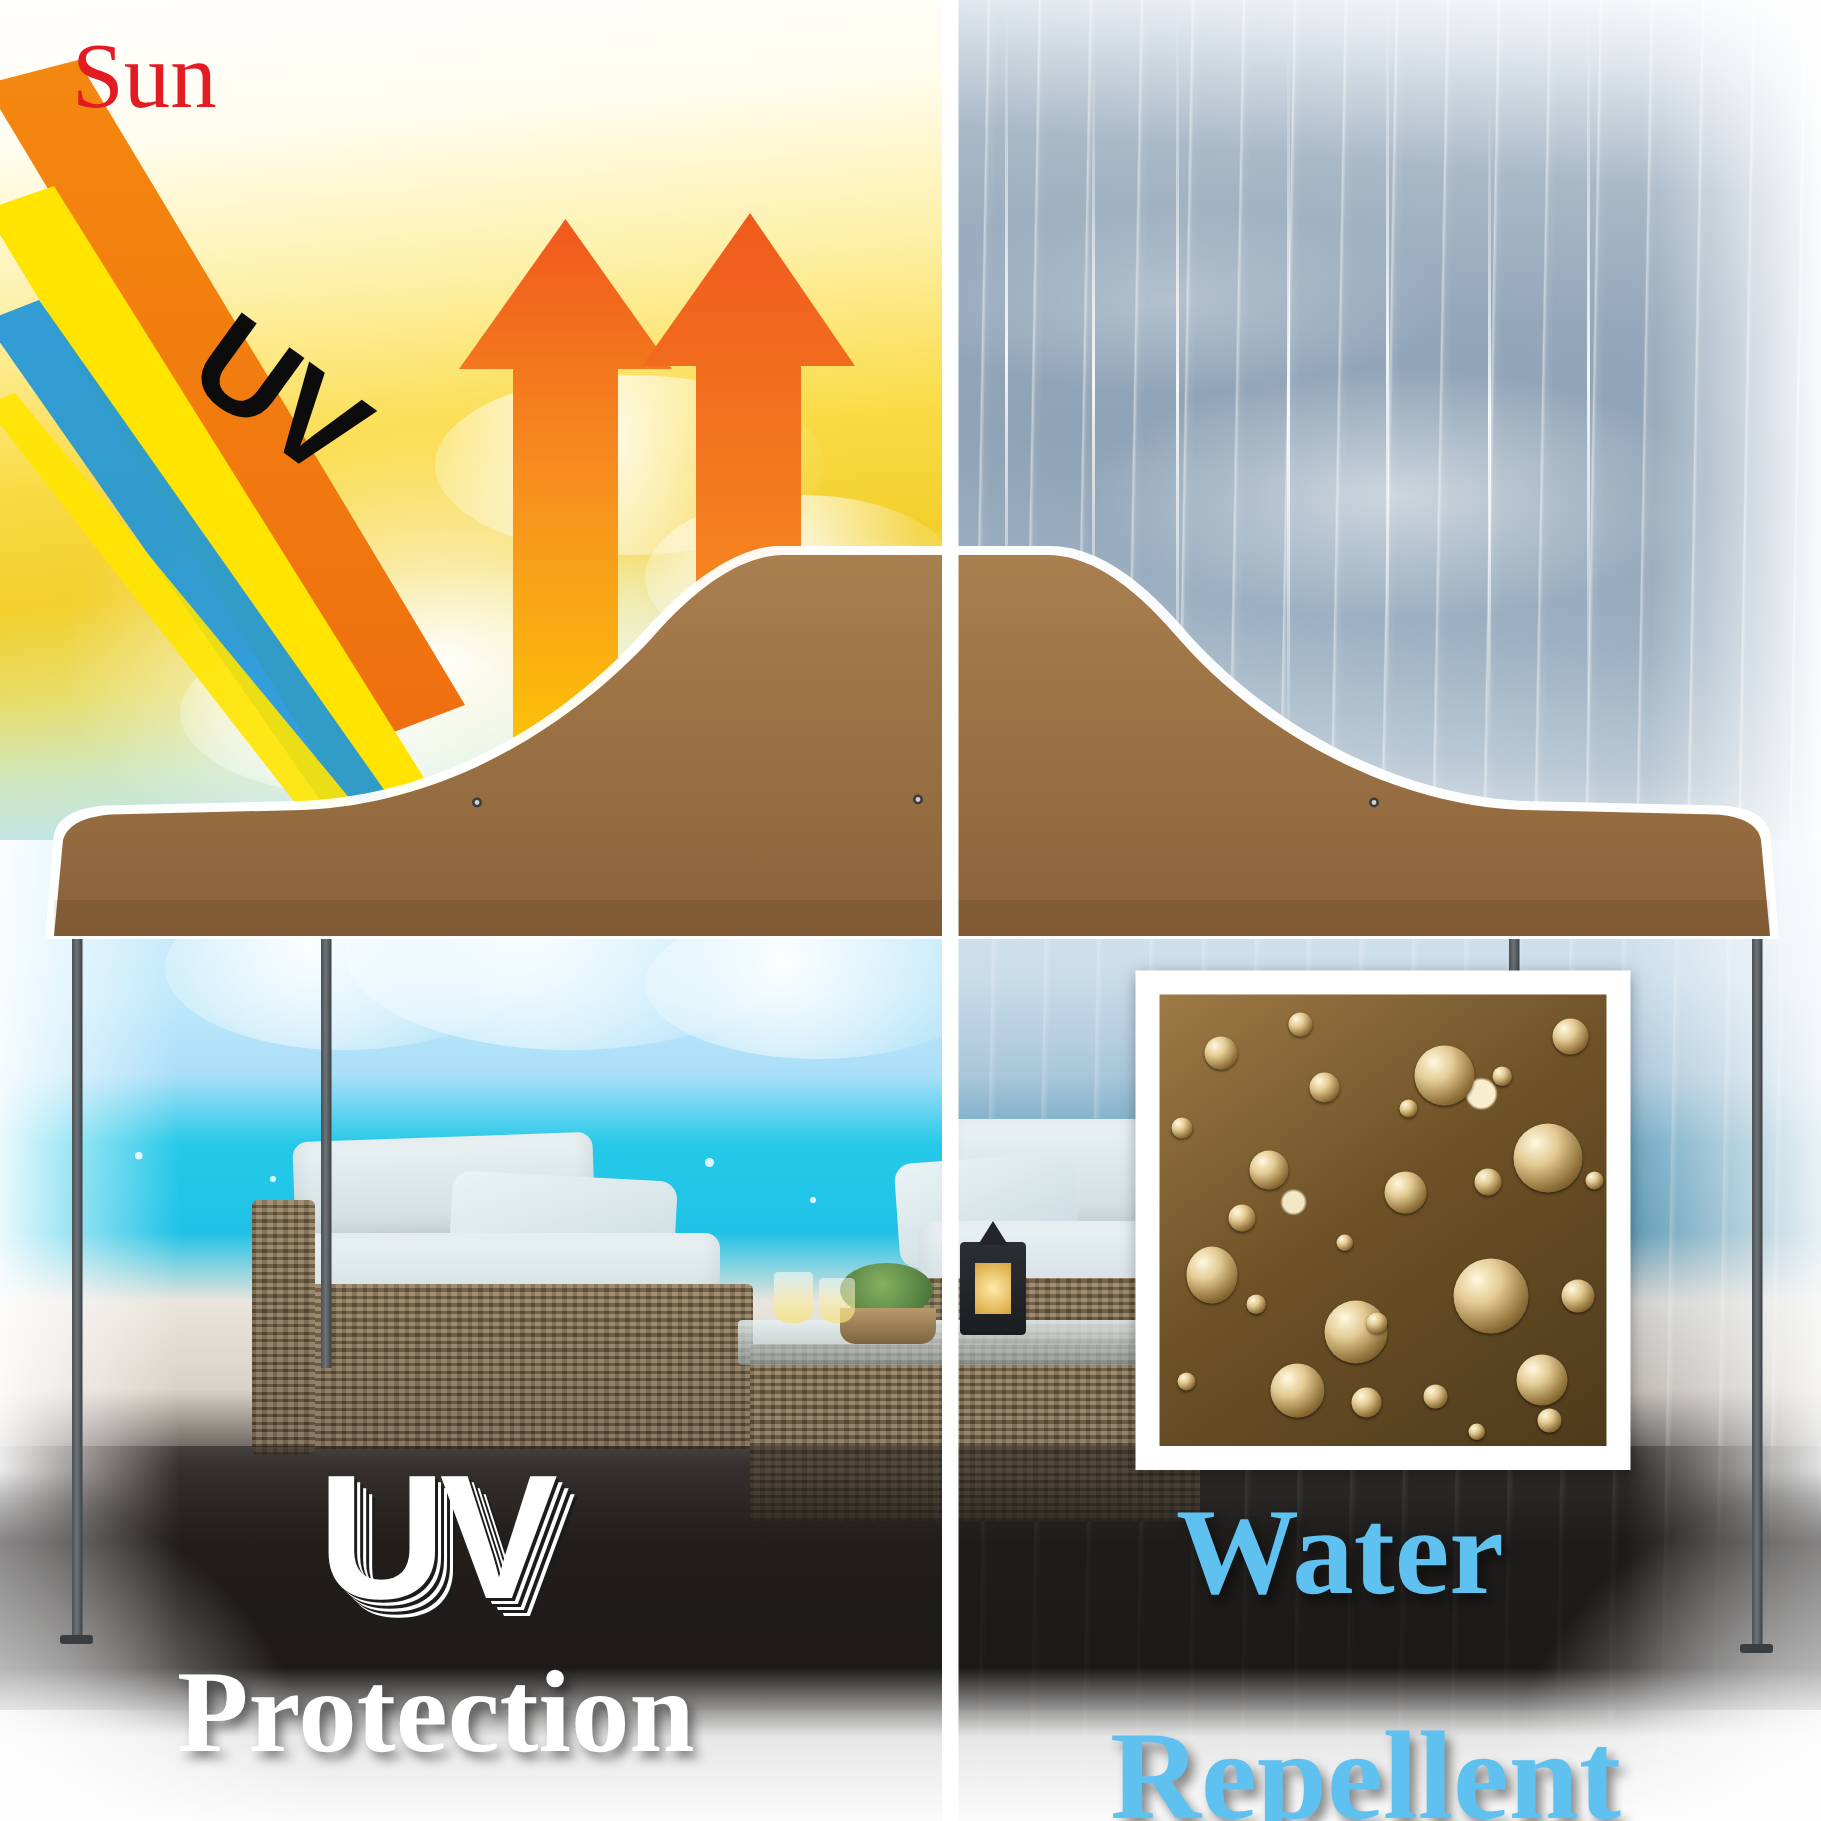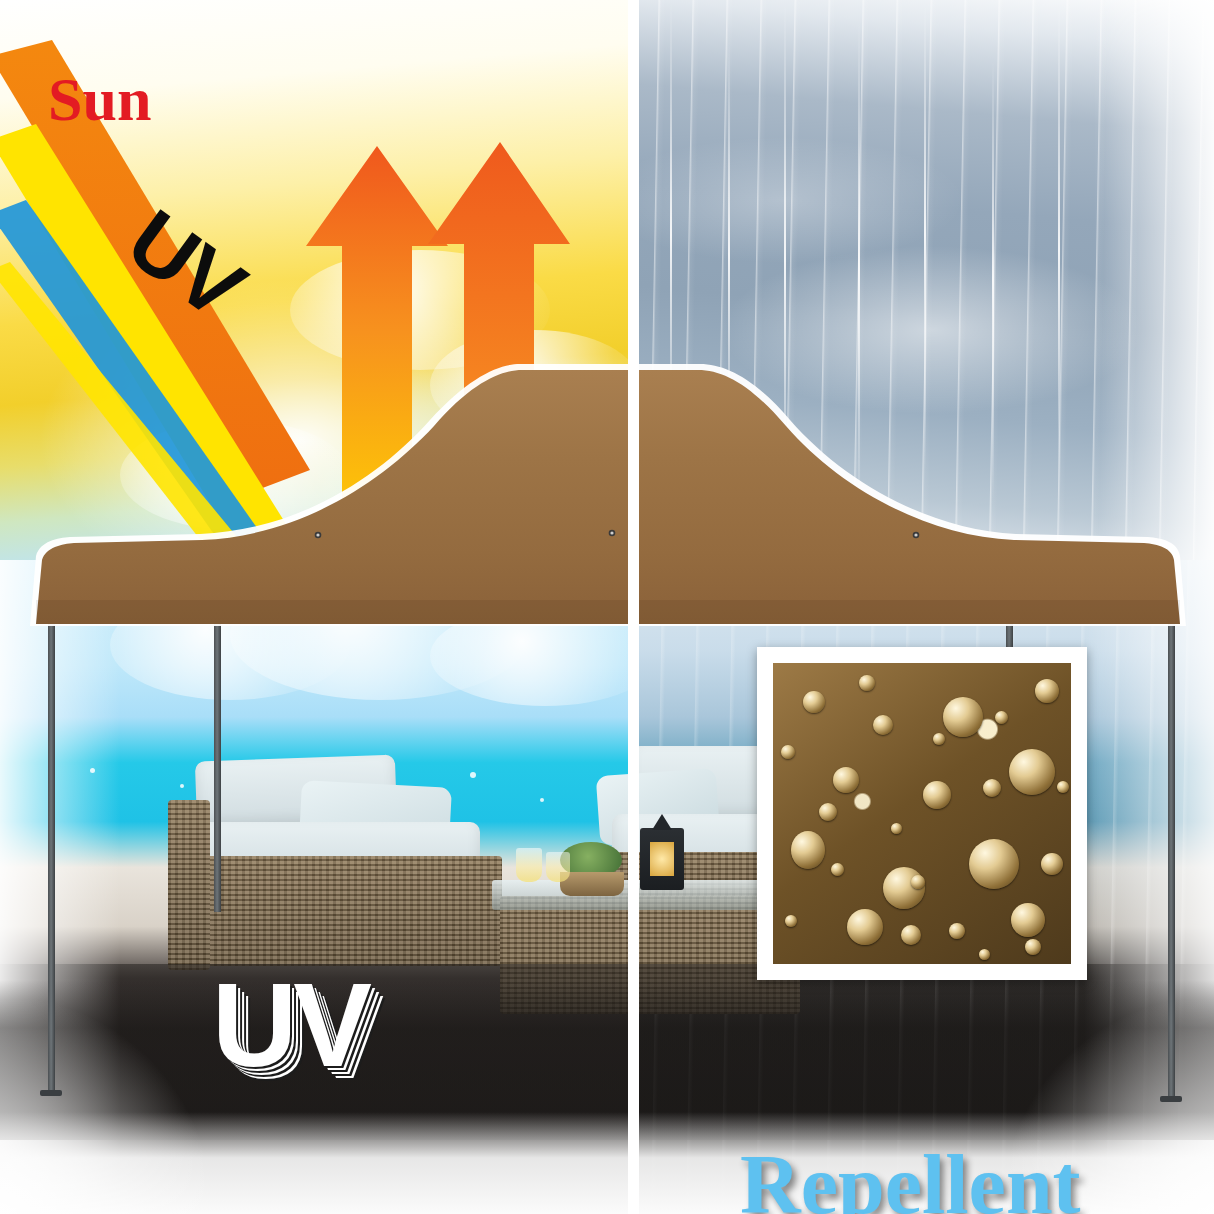--- a/index.html
+++ b/index.html
@@ -50,22 +50,22 @@
     position:absolute;left:168px;top:190px;
     font-family:"Liberation Sans",sans-serif;
     font-weight:bold;font-size:86px;color:#0c0c0c;
     letter-spacing:-2px;
     transform:rotate(36deg);
     transform-origin:left top;
   }
 
   
   #sun-label{position:absolute;left:48px;top:16px;
-    font-family:"Liberation Serif",serif;font-weight:bold;font-size:62px;
-    color:#e31b23;letter-spacing:0px;margin-top:48px;}
+    font-family:"Liberation Serif",serif;font-weight:normal;font-size:62px;
+    color:#e31b23;letter-spacing:0px;}
   #rain-label{position:absolute;right:44px;top:14px;
     font-family:"Liberation Serif",serif;font-weight:bold;font-size:62px;
     color:#1a6eb4;}
 
   
   #scene{position:absolute;left:0;top:560px;width:1214px;height:654px;overflow:hidden;}
   .scene-half{position:absolute;top:0;height:654px;overflow:hidden;}
   .scene-sun{left:0;width:632px;
     background:
       linear-gradient(180deg,#cfeffb 0%,#bfe8fa 16%,#a9def8 24%,#25c9e8 31%,#1fc2e6 40%,#e9e4dc 47%,#d9d2c8 56%,#4a4340 64%,#3b3533 100%);
@@ -327,15 +327,17 @@
       <div class="drop" style="left:160px;top:70px;width:12px;height:12px;"></div>
       <div class="drop" style="left:12px;top:252px;width:12px;height:12px;"></div>
       <div class="drop" style="left:206px;top:286px;width:11px;height:11px;"></div>
       <div class="drop" style="left:118px;top:160px;width:11px;height:11px;"></div>
     </div>
   </div>
 
   <div id="divider"></div>
 
   <div id="uv-big">UV</div>
+  <div id="protection">Protection</div>
+  <div id="water">Water</div>
   <div id="repellent">Repellent</div>
 
 </div>
 
 </body></html>

